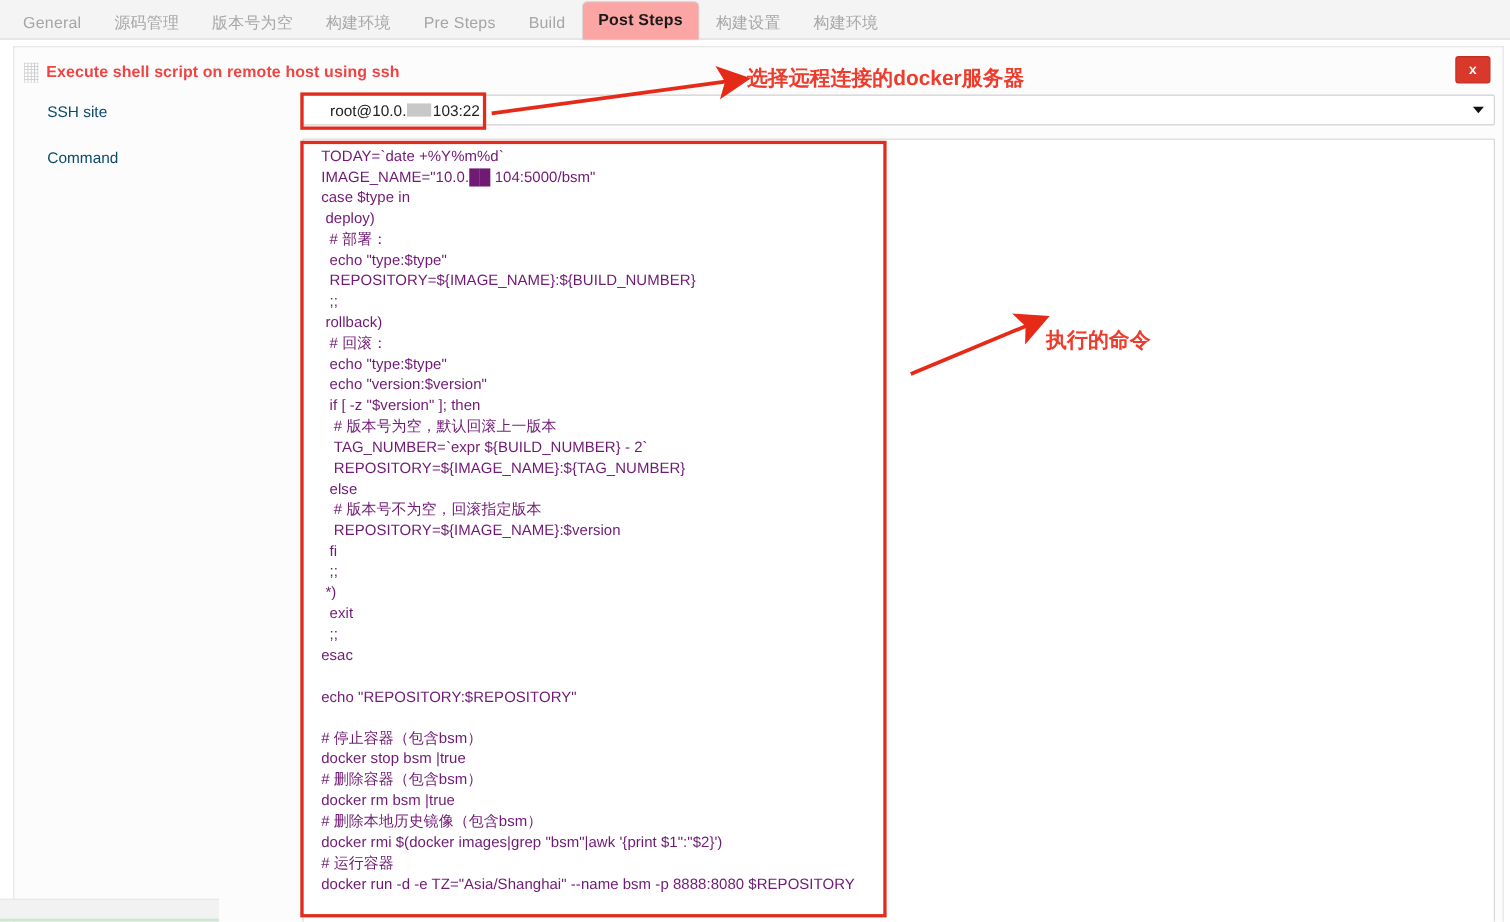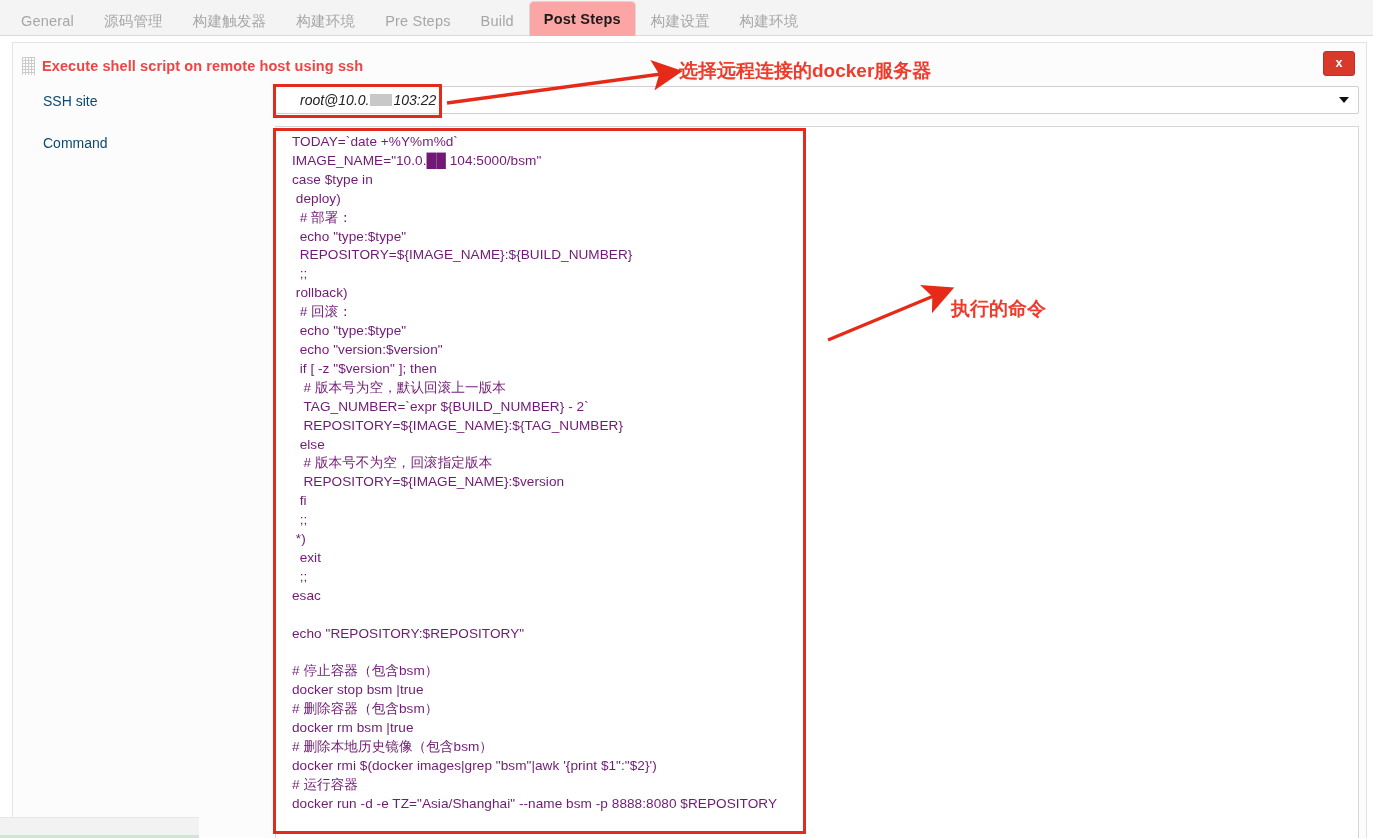--- a/index.html
+++ b/index.html
@@ -93,21 +93,20 @@
   .lbl-ssh  { left: 30px; top: 50px; }
   .lbl-cmd  { left: 30px; top: 92px; }
 
   
   .select-wrap {
     position: absolute; left: 262px; top: 43px;
     width: 1084px; height: 28px;
     background: #ffffff;
     border: 1px solid #d0d0d0;
     border-radius: 2px;
-    font-style: italic;
   }
   .select-text {
     position: absolute; left: 24px; top: 5px;
     font-size: 14px; color: #222;
     white-space: nowrap;
   }
   .redact {
     display: inline-block;
     width: 22px; height: 12px;
     background: #c8c8c8;
@@ -173,21 +172,21 @@
 </style>
 </head>
 <body>
 
 <div id="page">
 
   <div class="tabbar">
     <div class="tabbar-inner">
       <div class="tab">General</div>
       <div class="tab">源码管理</div>
-      <div class="tab">构建触发器</div>
+      <div class="tab">版本号为空</div>
       <div class="tab">构建环境</div>
       <div class="tab">Pre Steps</div>
       <div class="tab">Build</div>
       <div class="tab active">Post Steps</div>
       <div class="tab">构建设置</div>
       <div class="tab">构建环境</div>
     </div>
   </div>
 
   <div class="panel">

